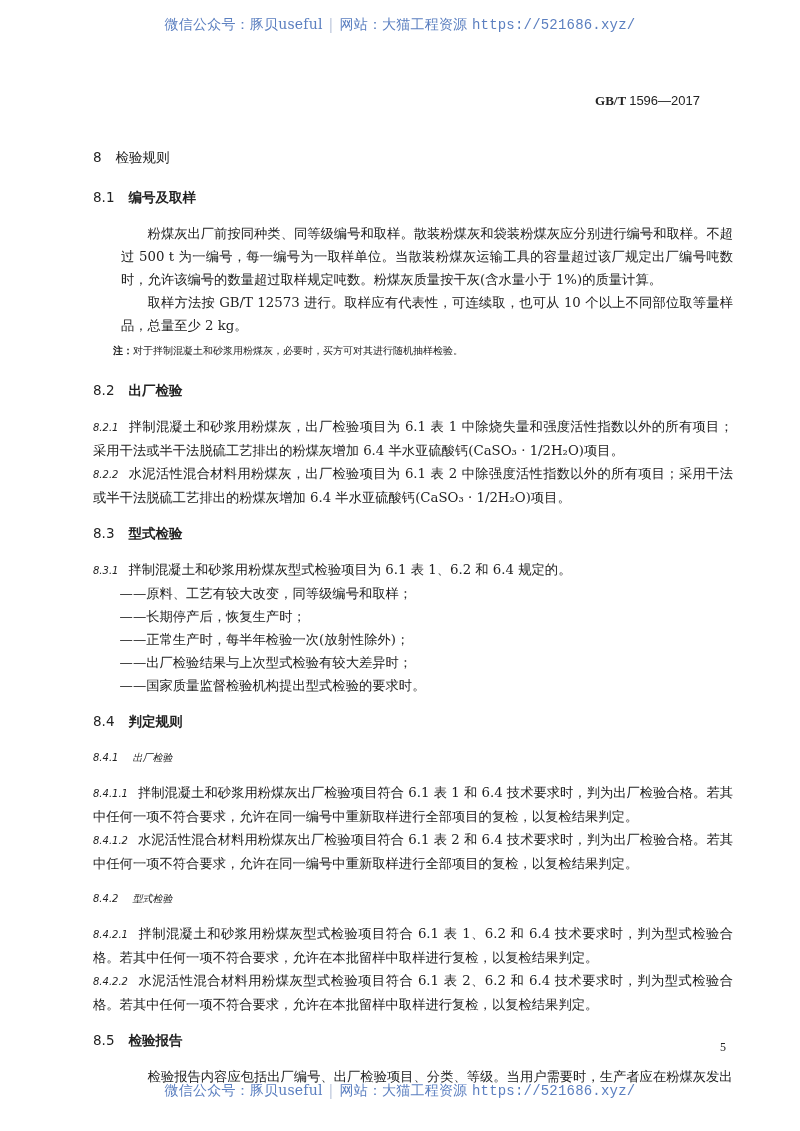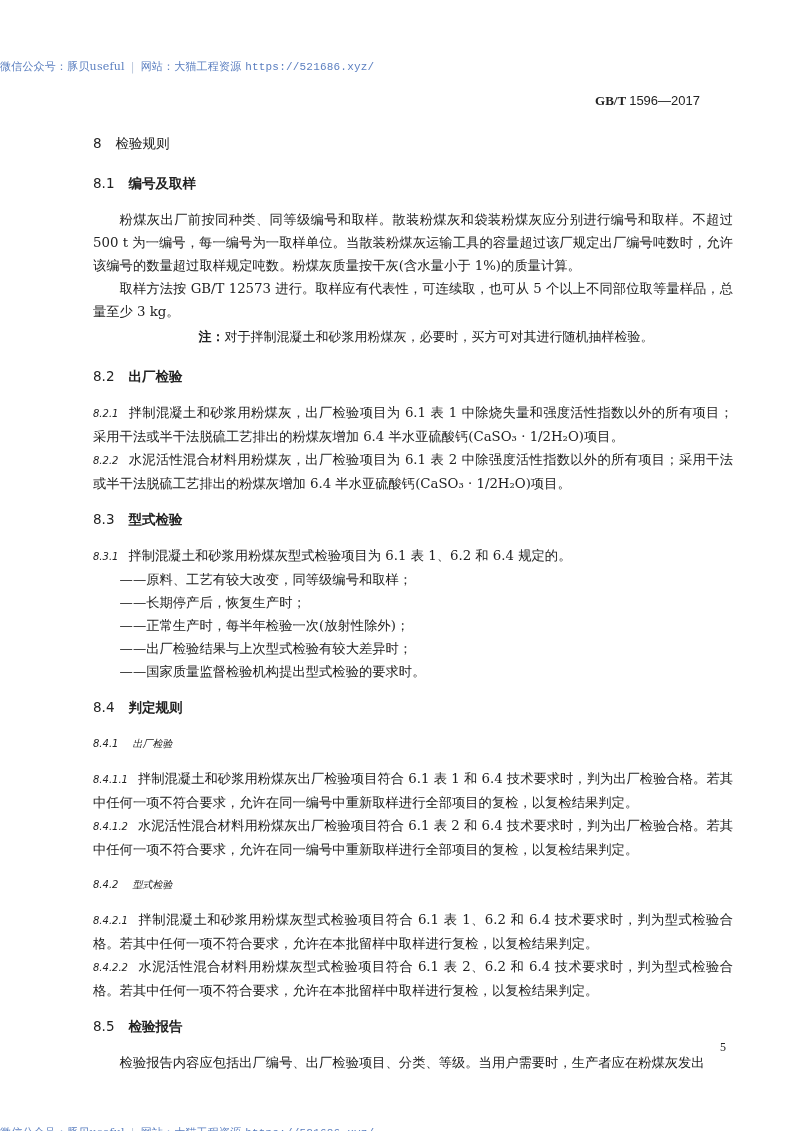--- a/index.html
+++ b/index.html
@@ -1,43 +1,43 @@
 <!DOCTYPE html>
 <html><head>
 <meta charset="utf-8">
 <style>
   html, body { margin: 0; padding: 0; }
   body {
     width: 800px; height: 1131px; background: #ffffff; position: relative; overflow: hidden;
     font-family: "DejaVu Serif", "Liberation Serif", serif; color: #222;
   }
   .watermark {
-    position: absolute; left: 0; width: 800px; text-align: left;
-    color: #5b7fc0; font-size: 11px; font-family: "DejaVu Serif", serif; letter-spacing: 0.2px; margin-top: 43px;
+    position: absolute; left: 0; width: 800px; text-align: center;
+    color: #5b7fc0; font-size: 14px; font-family: "DejaVu Serif", serif; letter-spacing: 0.2px;
   }
   .watermark .sep { color: #b8c4da; margin: 0 6px; }
   .watermark .url { font-family: "Liberation Mono", "DejaVu Sans Mono", monospace; }
   .wm-top { top: 16px; }
   .wm-bottom { top: 1082px; }
   .std-code {
     position: absolute; top: 93px; right: 100px; font-size: 13px; font-weight: bold;
     font-family: "Liberation Serif", serif; color: #222;
   }
   .std-code .num { font-family: "Liberation Sans", sans-serif; font-weight: normal; }
-  .content { position: absolute; left: 93px; top: 132px; width: 640px; font-size: 13.3px; line-height: 23px; }
+  .content { position: absolute; left: 93px; top: 146px; width: 640px; font-size: 13.3px; line-height: 23px; }
   .h1, .h2, .h3 { font-family: "DejaVu Sans", "Liberation Sans", sans-serif; }
   .h1 { font-size: 13.5px; margin: 0 0 17px 0; }
   .h2 { font-size: 13.5px; font-weight: bold; margin: 13px 0 13px 0; }
   .h3 { font-size: 10px; margin: 12px 0 12px 0; font-style: italic; }
   .num-label { font-family: "DejaVu Sans", sans-serif; font-weight: normal; margin-right: 14px; }
   .h2 .title { font-weight: bold; }
   .p { margin: 0; text-align: justify; }
-  .indent { text-indent: 2em; }
+  .indent { text-indent: 2em; margin-left: 28px; }
   .clause .num-label { margin-right: 10px; }
-  .note { font-size: 13px; padding-left: 2em; margin: 2px 0 17px 0; text-align: center; }
+  .note { font-size: 10px; padding-left: 2em; margin: 2px 0 17px 0; }
   .note b { font-weight: bold; }
   .dash-item { padding-left: 2em; margin: 0; }
   .page-num { position: absolute; left: 720px; top: 1040px; font-size: 12px; font-family: "Liberation Serif", serif; }
 </style>
 </head>
 <body>
 
 <div class="watermark wm-top">
   <span>微信公众号：豚贝useful</span><span class="sep">|</span><span>网站：大猫工程资源</span>
   <span class="url">https://521686.xyz/</span>
@@ -51,21 +51,21 @@
 <div class="content">
 
   <div class="h1">
     <span class="num-label">8</span><span>检验规则</span>
   </div>
 
   <div class="h2">
     <span class="num-label">8.1</span><span class="title">编号及取样</span>
   </div>
   <p class="p indent">粉煤灰出厂前按同种类、同等级编号和取样。散装粉煤灰和袋装粉煤灰应分别进行编号和取样。不超过 500 t 为一编号，每一编号为一取样单位。当散装粉煤灰运输工具的容量超过该厂规定出厂编号吨数时，允许该编号的数量超过取样规定吨数。粉煤灰质量按干灰(含水量小于 1%)的质量计算。</p>
-  <p class="p indent">取样方法按 GB/T 12573 进行。取样应有代表性，可连续取，也可从 5 个以上不同部位取等量样品，总量至少 3 kg。</p>
+  <p class="p indent">取样方法按 GB/T 12573 进行。取样应有代表性，可连续取，也可从 10 个以上不同部位取等量样品，总量至少 2 kg。</p>
   <p class="note"><b>注：</b><span>对于拌制混凝土和砂浆用粉煤灰，必要时，买方可对其进行随机抽样检验。</span></p>
 
   <div class="h2">
     <span class="num-label">8.2</span><span class="title">出厂检验</span>
   </div>
   <p class="p clause"><span class="num-label h3">8.2.1</span><span>拌制混凝土和砂浆用粉煤灰，出厂检验项目为 6.1 表 1 中除烧失量和强度活性指数以外的所有项目；采用干法或半干法脱硫工艺排出的粉煤灰增加 6.4 半水亚硫酸钙(CaSO₃ · 1/2H₂O)项目。</span></p>
   <p class="p clause"><span class="num-label h3">8.2.2</span><span>水泥活性混合材料用粉煤灰，出厂检验项目为 6.1 表 2 中除强度活性指数以外的所有项目；采用干法或半干法脱硫工艺排出的粉煤灰增加 6.4 半水亚硫酸钙(CaSO₃ · 1/2H₂O)项目。</span></p>
 
   <div class="h2">
     <span class="num-label">8.3</span><span class="title">型式检验</span>

